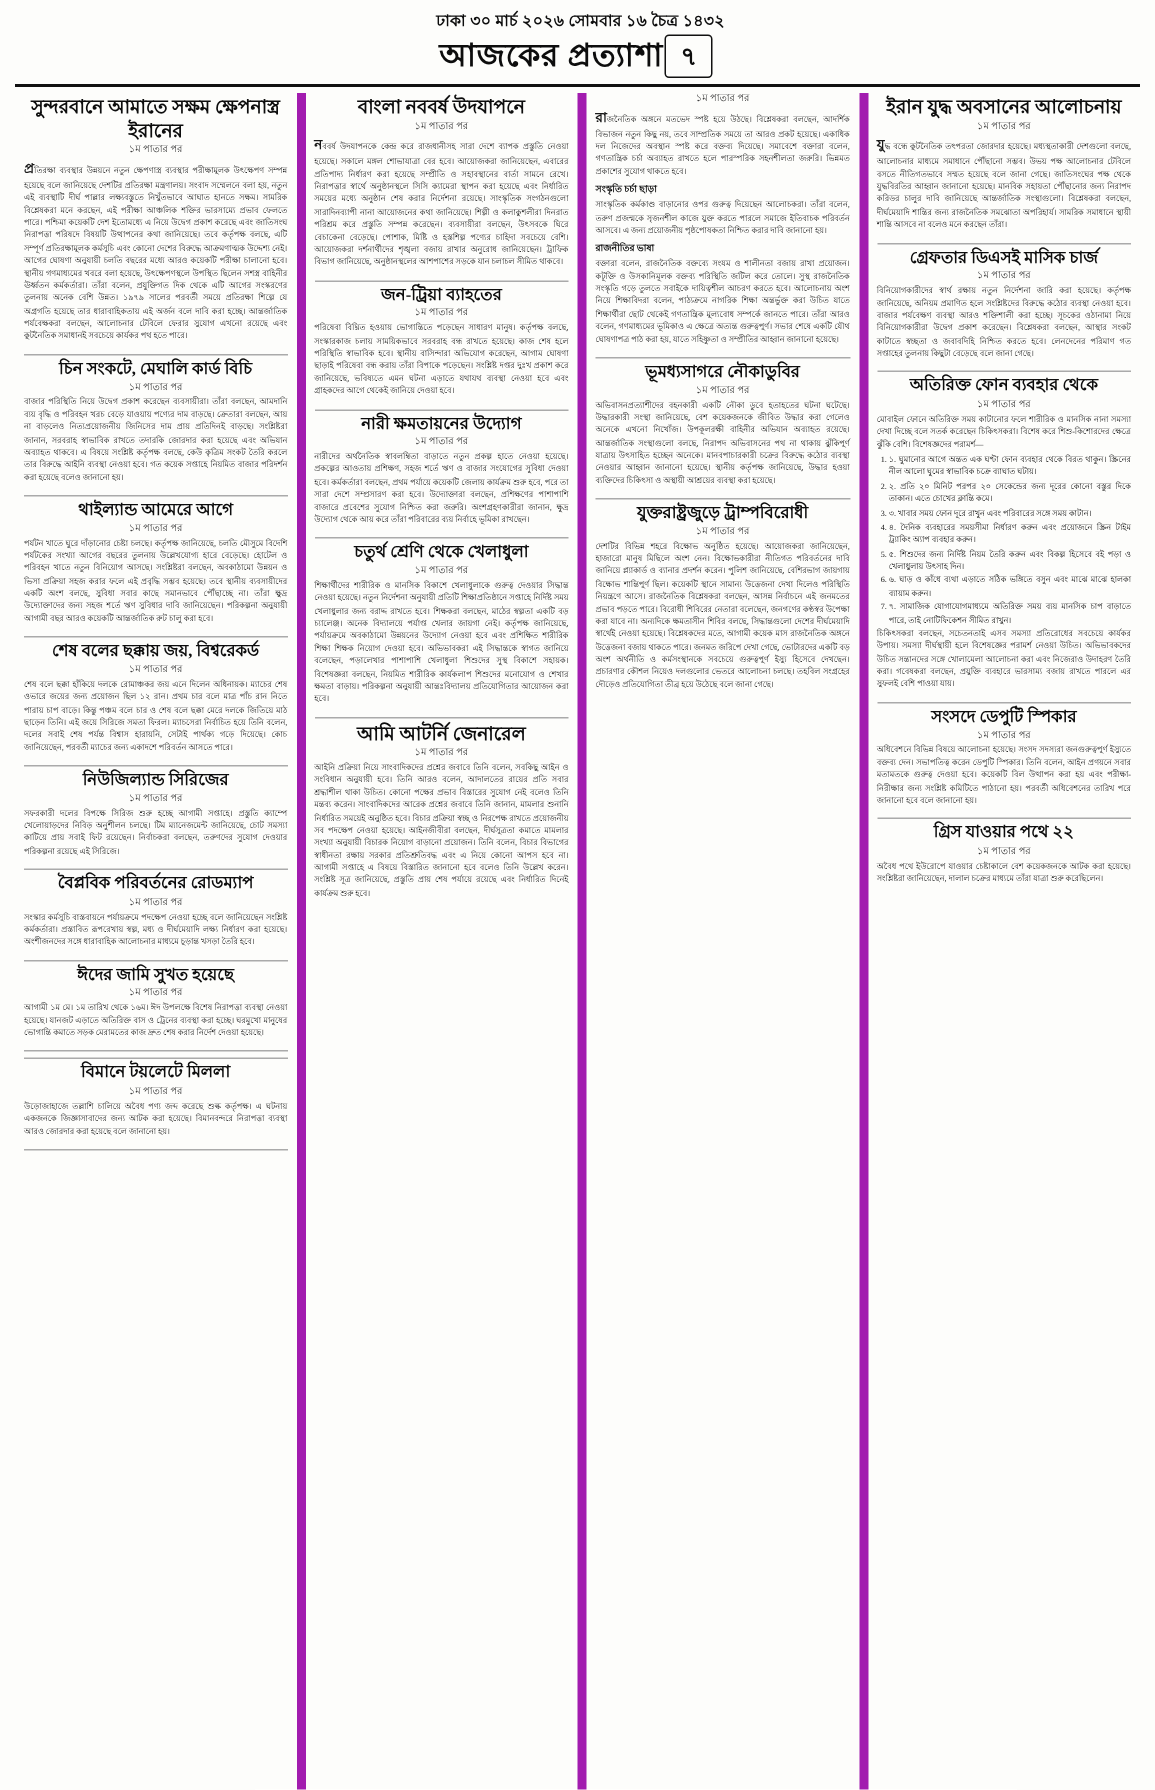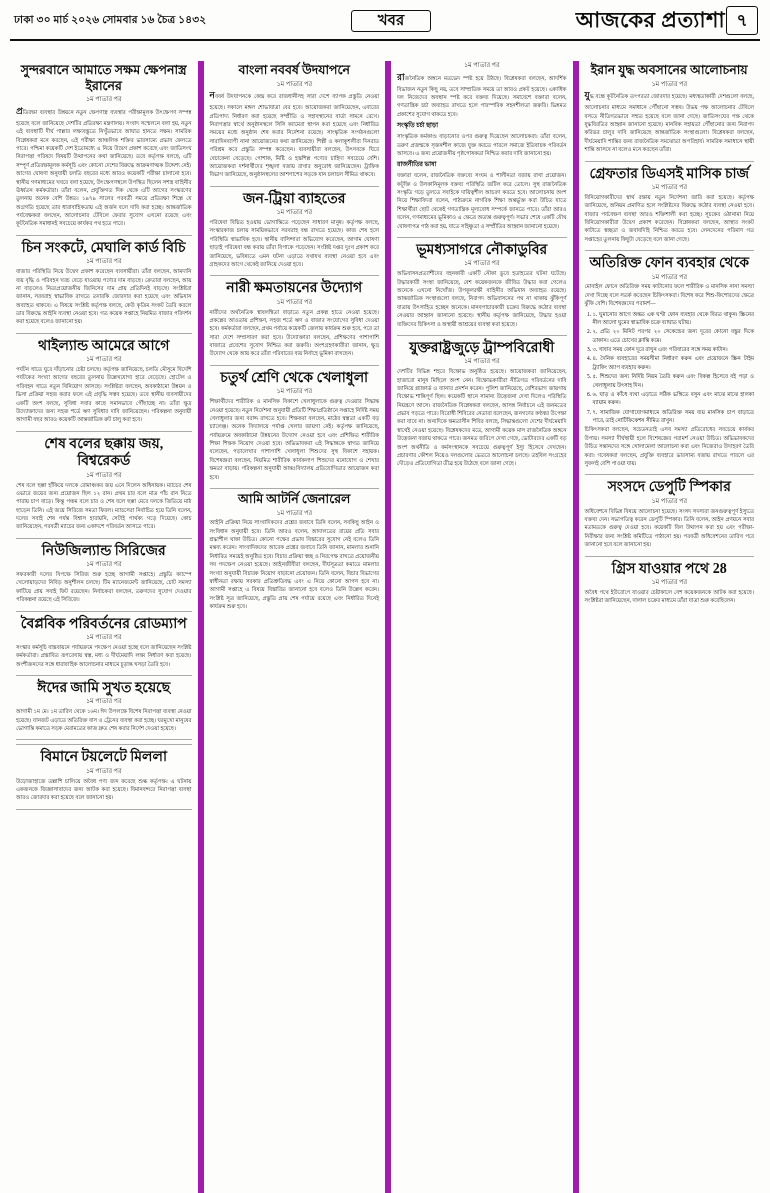--- a/index.html
+++ b/index.html
@@ -23,21 +23,22 @@
     background: #fdfdfb;
   }
 
   
   .masthead {
     display: flex;
     align-items: center;
     justify-content: space-between;
     border-bottom: 2px solid #111;
     padding-bottom: 4px;
-    margin-bottom: 20px;
+    margin-bottom: 4px;
+    flex-direction: column;
   }
   .masthead-left {
     font-size: 10.5px;
     font-weight: bold;
     letter-spacing: .2px;
     white-space: nowrap;
     padding-left: 4px;
     flex: 0 0 auto;
   }
   .masthead-center {
@@ -95,21 +96,21 @@
     border-left: 6px solid #a21caf;
   }
 
   
   .article {
     margin-bottom: 7px;
   }
   .headline {
     text-align: center;
     font-weight: bold;
-    font-size: 14px;
+    font-size: 11px;
     line-height: 1.25;
     margin: 2px 0 1px 0;
   }
   .headline.big {
     font-size: 12.5px;
   }
   .byline {
     text-align: center;
     font-size: 6.5px;
     line-height: 1.2;
@@ -149,23 +150,20 @@
     margin: 2px 0 1px 0;
   }
 </style>
 </head>
 <body>
 
 <div class="page">
 
   <div class="masthead">
     <div class="masthead-left">ঢাকা ৩০ মার্চ ২০২৬ সোমবার ১৬ চৈত্র ১৪৩২</div>
-    <div class="masthead-center">
-      <span class="section-title">খবর</span>
-    </div>
     <div class="masthead-right">
       <span class="brand">আজকের প্রত্যাশা</span>
       <span class="brand-mark">৭</span>
     </div>
   </div>
 
   <div class="columns">
 
     <div class="col">
       <div class="article">
@@ -303,20 +301,20 @@
         <div class="body">চিকিৎসকরা বলছেন, সচেতনতাই এসব সমস্যা প্রতিরোধের সবচেয়ে কার্যকর উপায়। সমস্যা দীর্ঘস্থায়ী হলে বিশেষজ্ঞের পরামর্শ নেওয়া উচিত। অভিভাবকদের উচিত সন্তানদের সঙ্গে খোলামেলা আলোচনা করা এবং নিজেরাও উদাহরণ তৈরি করা। গবেষকরা বলছেন, প্রযুক্তি ব্যবহারে ভারসাম্য বজায় রাখতে পারলে এর সুফলই বেশি পাওয়া যায়।</div>
       </div>
       <hr class="rule">
       <div class="article">
         <div class="headline">সংসদে ডেপুটি স্পিকার</div>
         <div class="byline">১ম পাতার পর</div>
         <div class="body">অধিবেশনে বিভিন্ন বিষয়ে আলোচনা হয়েছে। সংসদ সদস্যরা জনগুরুত্বপূর্ণ ইস্যুতে বক্তব্য দেন। সভাপতিত্ব করেন ডেপুটি স্পিকার। তিনি বলেন, আইন প্রণয়নে সবার মতামতকে গুরুত্ব দেওয়া হবে। কয়েকটি বিল উত্থাপন করা হয় এবং পরীক্ষা-নিরীক্ষার জন্য সংশ্লিষ্ট কমিটিতে পাঠানো হয়। পরবর্তী অধিবেশনের তারিখ পরে জানানো হবে বলে জানানো হয়।</div>
       </div>
       <hr class="rule">
       <div class="article">
-        <div class="headline">গ্রিস যাওয়ার পথে 28</div>
+        <div class="headline">গ্রিস যাওয়ার পথে ২২</div>
         <div class="byline">১ম পাতার পর</div>
         <div class="body">অবৈধ পথে ইউরোপে যাওয়ার চেষ্টাকালে বেশ কয়েকজনকে আটক করা হয়েছে। সংশ্লিষ্টরা জানিয়েছেন, দালাল চক্রের মাধ্যমে তাঁরা যাত্রা শুরু করেছিলেন।</div>
       </div>
     </div>
 
   </div>
 </div>
 
 </body></html>

